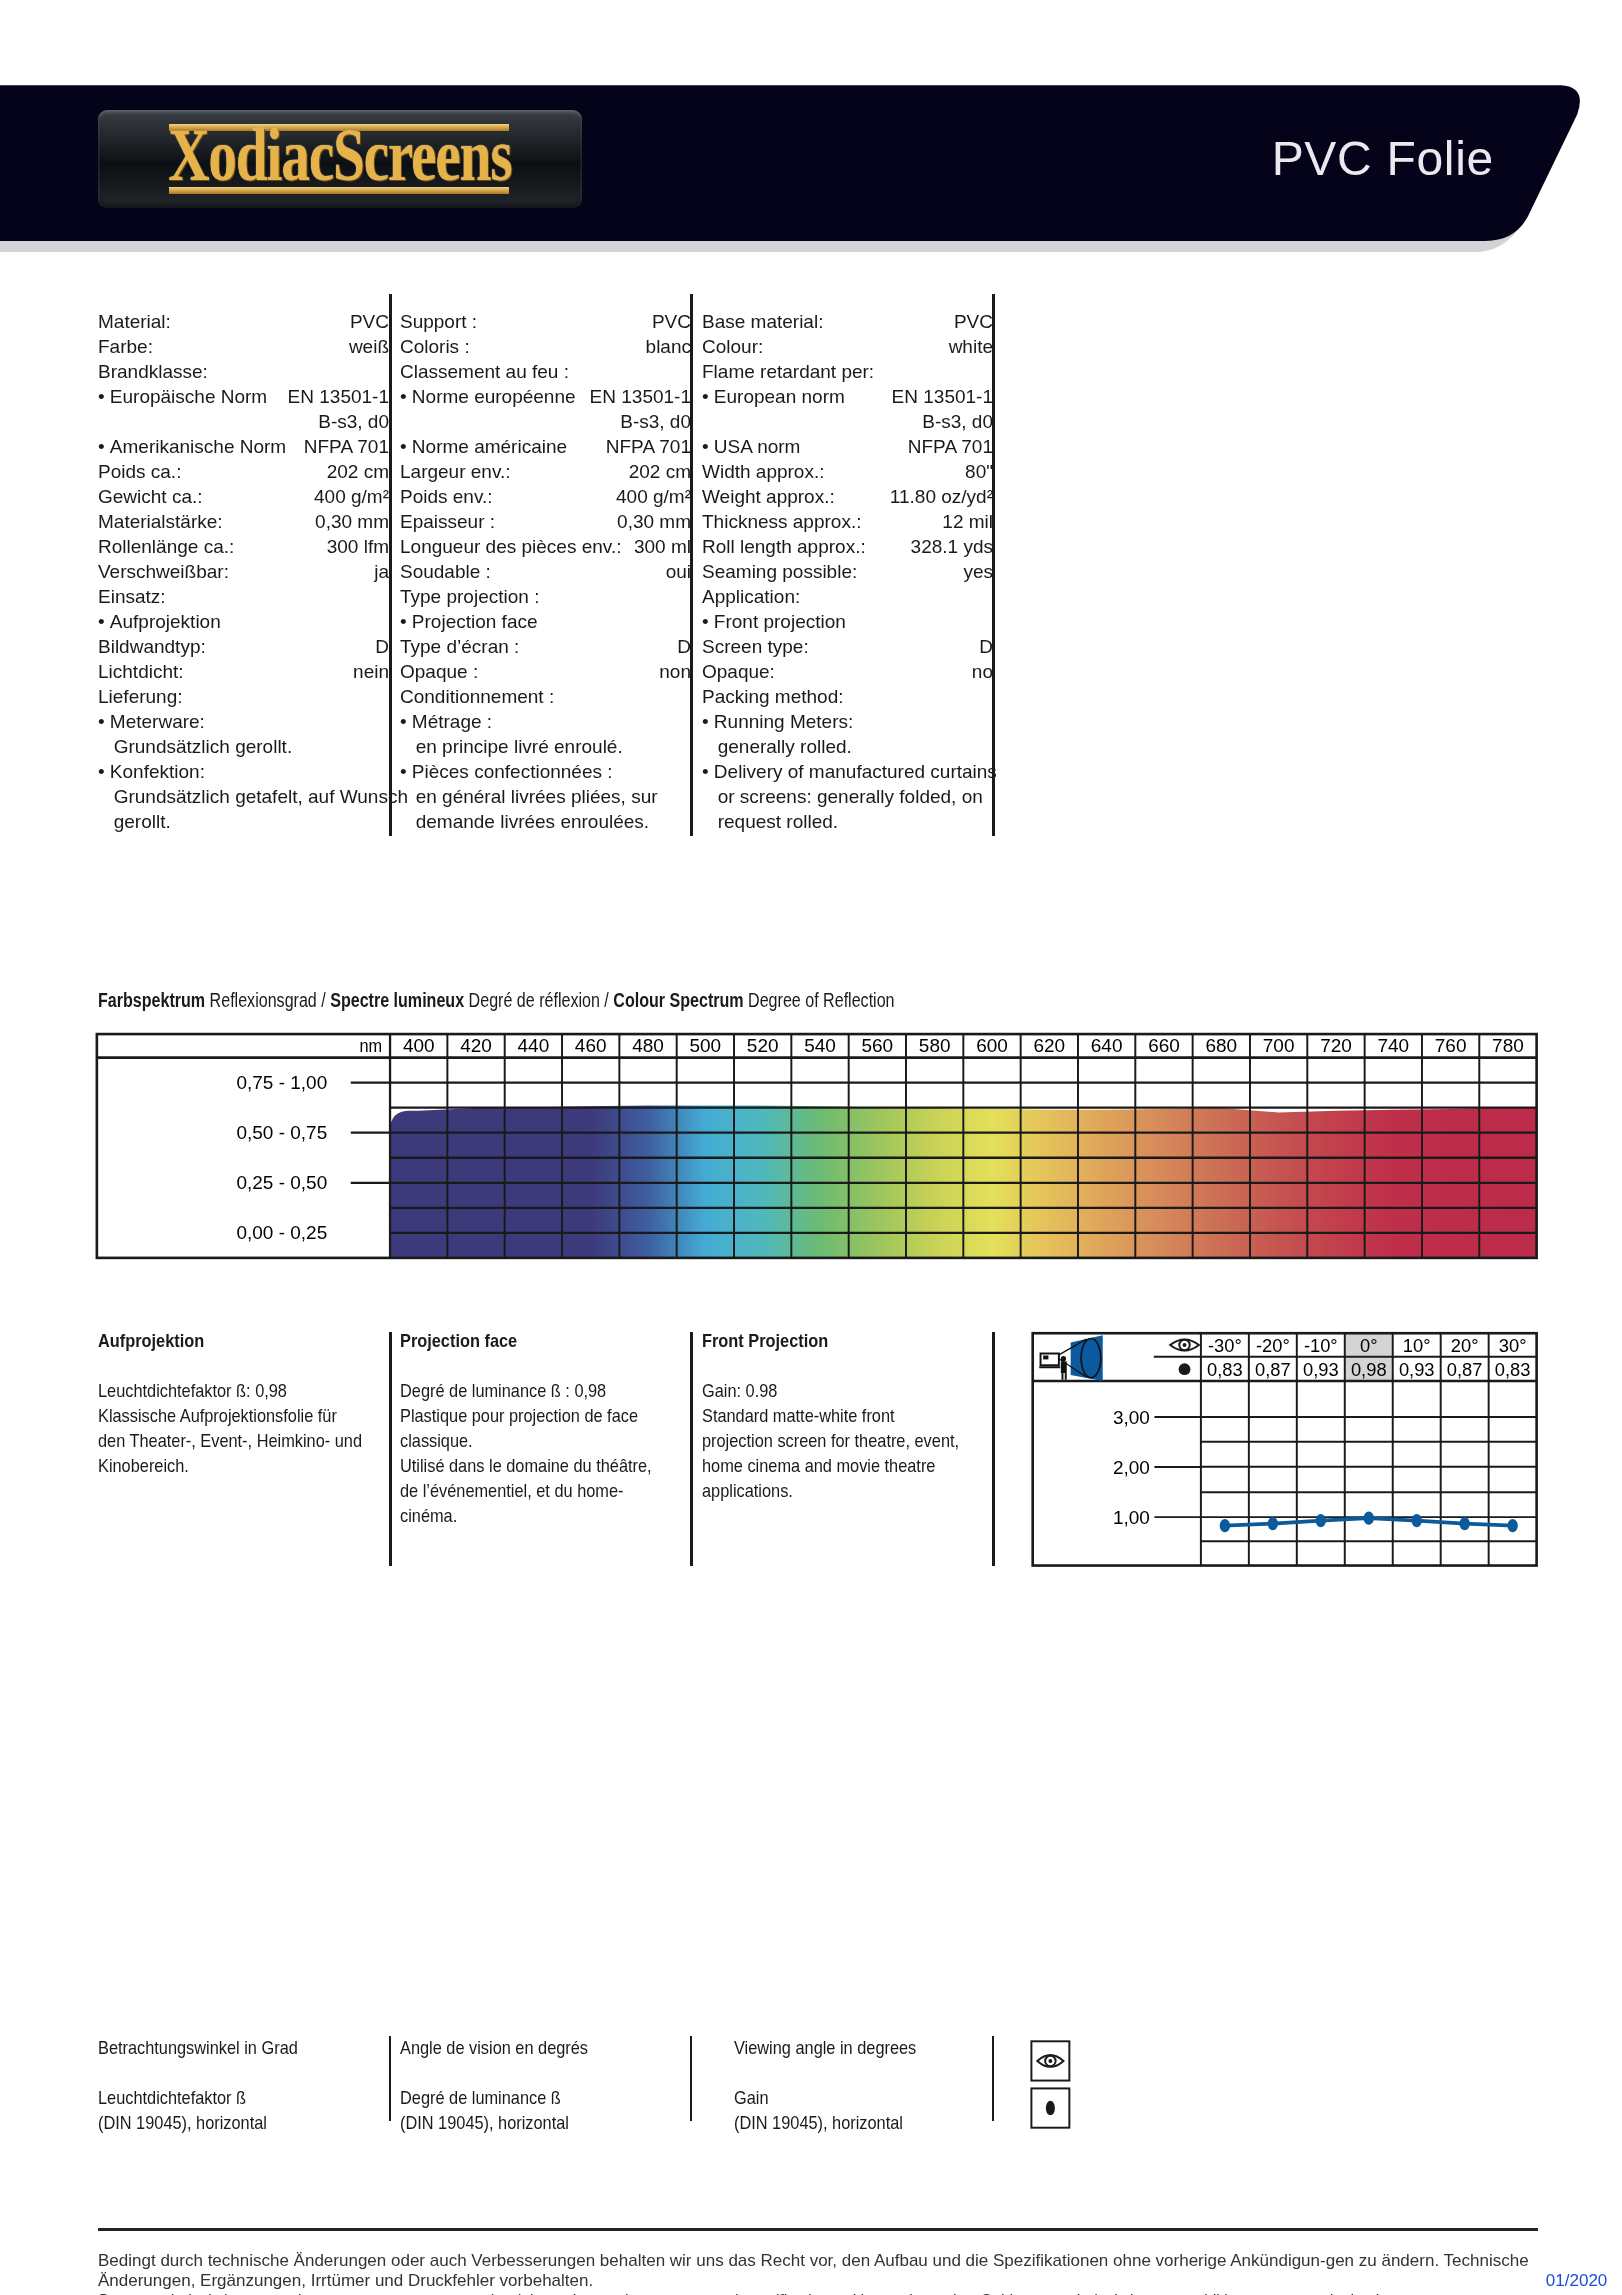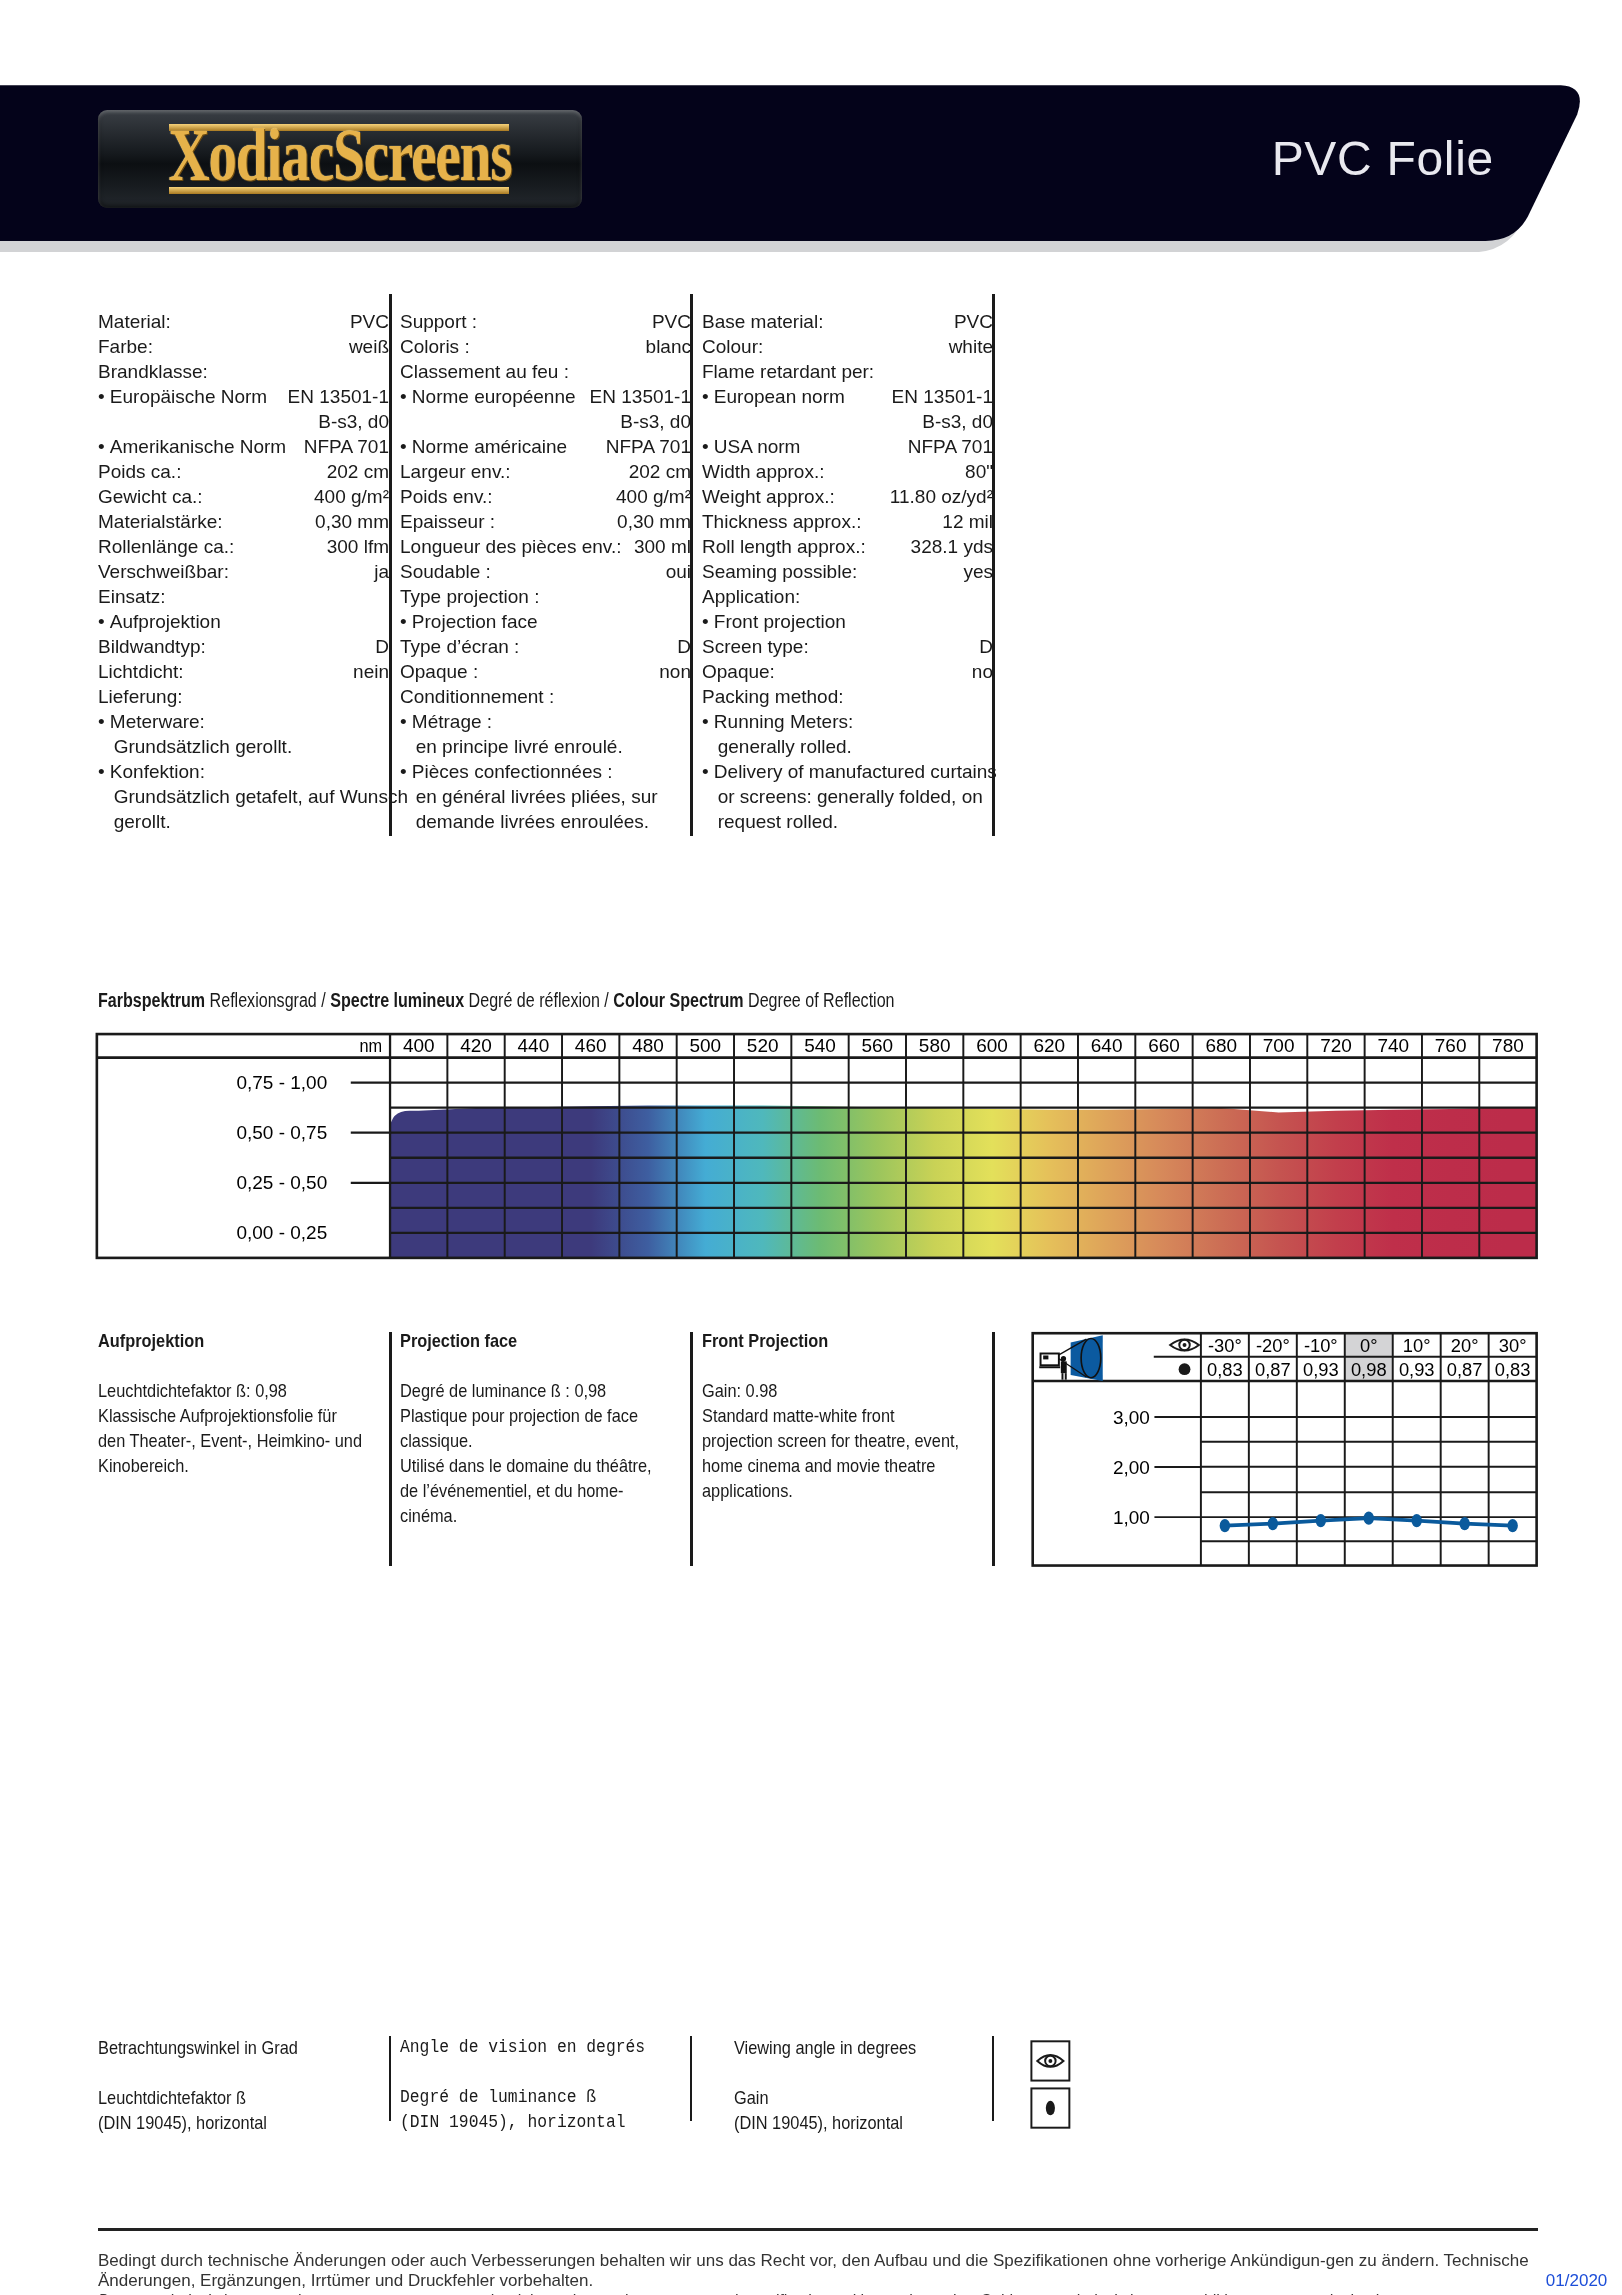--- a/index.html
+++ b/index.html
@@ -510,21 +510,21 @@
 
 <div class="legend-col" style="left:98px;">
   <div class="legend-inner">
     <div>Betrachtungswinkel in Grad</div>
     <div style="height:25px"></div>
     <div>Leuchtdichtefaktor ß</div>
     <div>(DIN 19045), horizontal</div>
   </div>
 </div>
 <div class="vline" style="left:389px;top:2036px;height:85px;width:2px;"></div>
-<div class="legend-col" style="left:400px;font-family:Liberation Mono, monospace;">
+<div class="legend-col" style="left:400px;">
   <div class="legend-inner">
     <div>Angle de vision en degrés</div>
     <div style="height:25px"></div>
     <div>Degré de luminance ß</div>
     <div>(DIN 19045), horizontal</div>
   </div>
 </div>
 <div class="vline" style="left:690px;top:2036px;height:85px;width:2px;"></div>
 <div class="legend-col" style="left:734px;">
   <div class="legend-inner">

